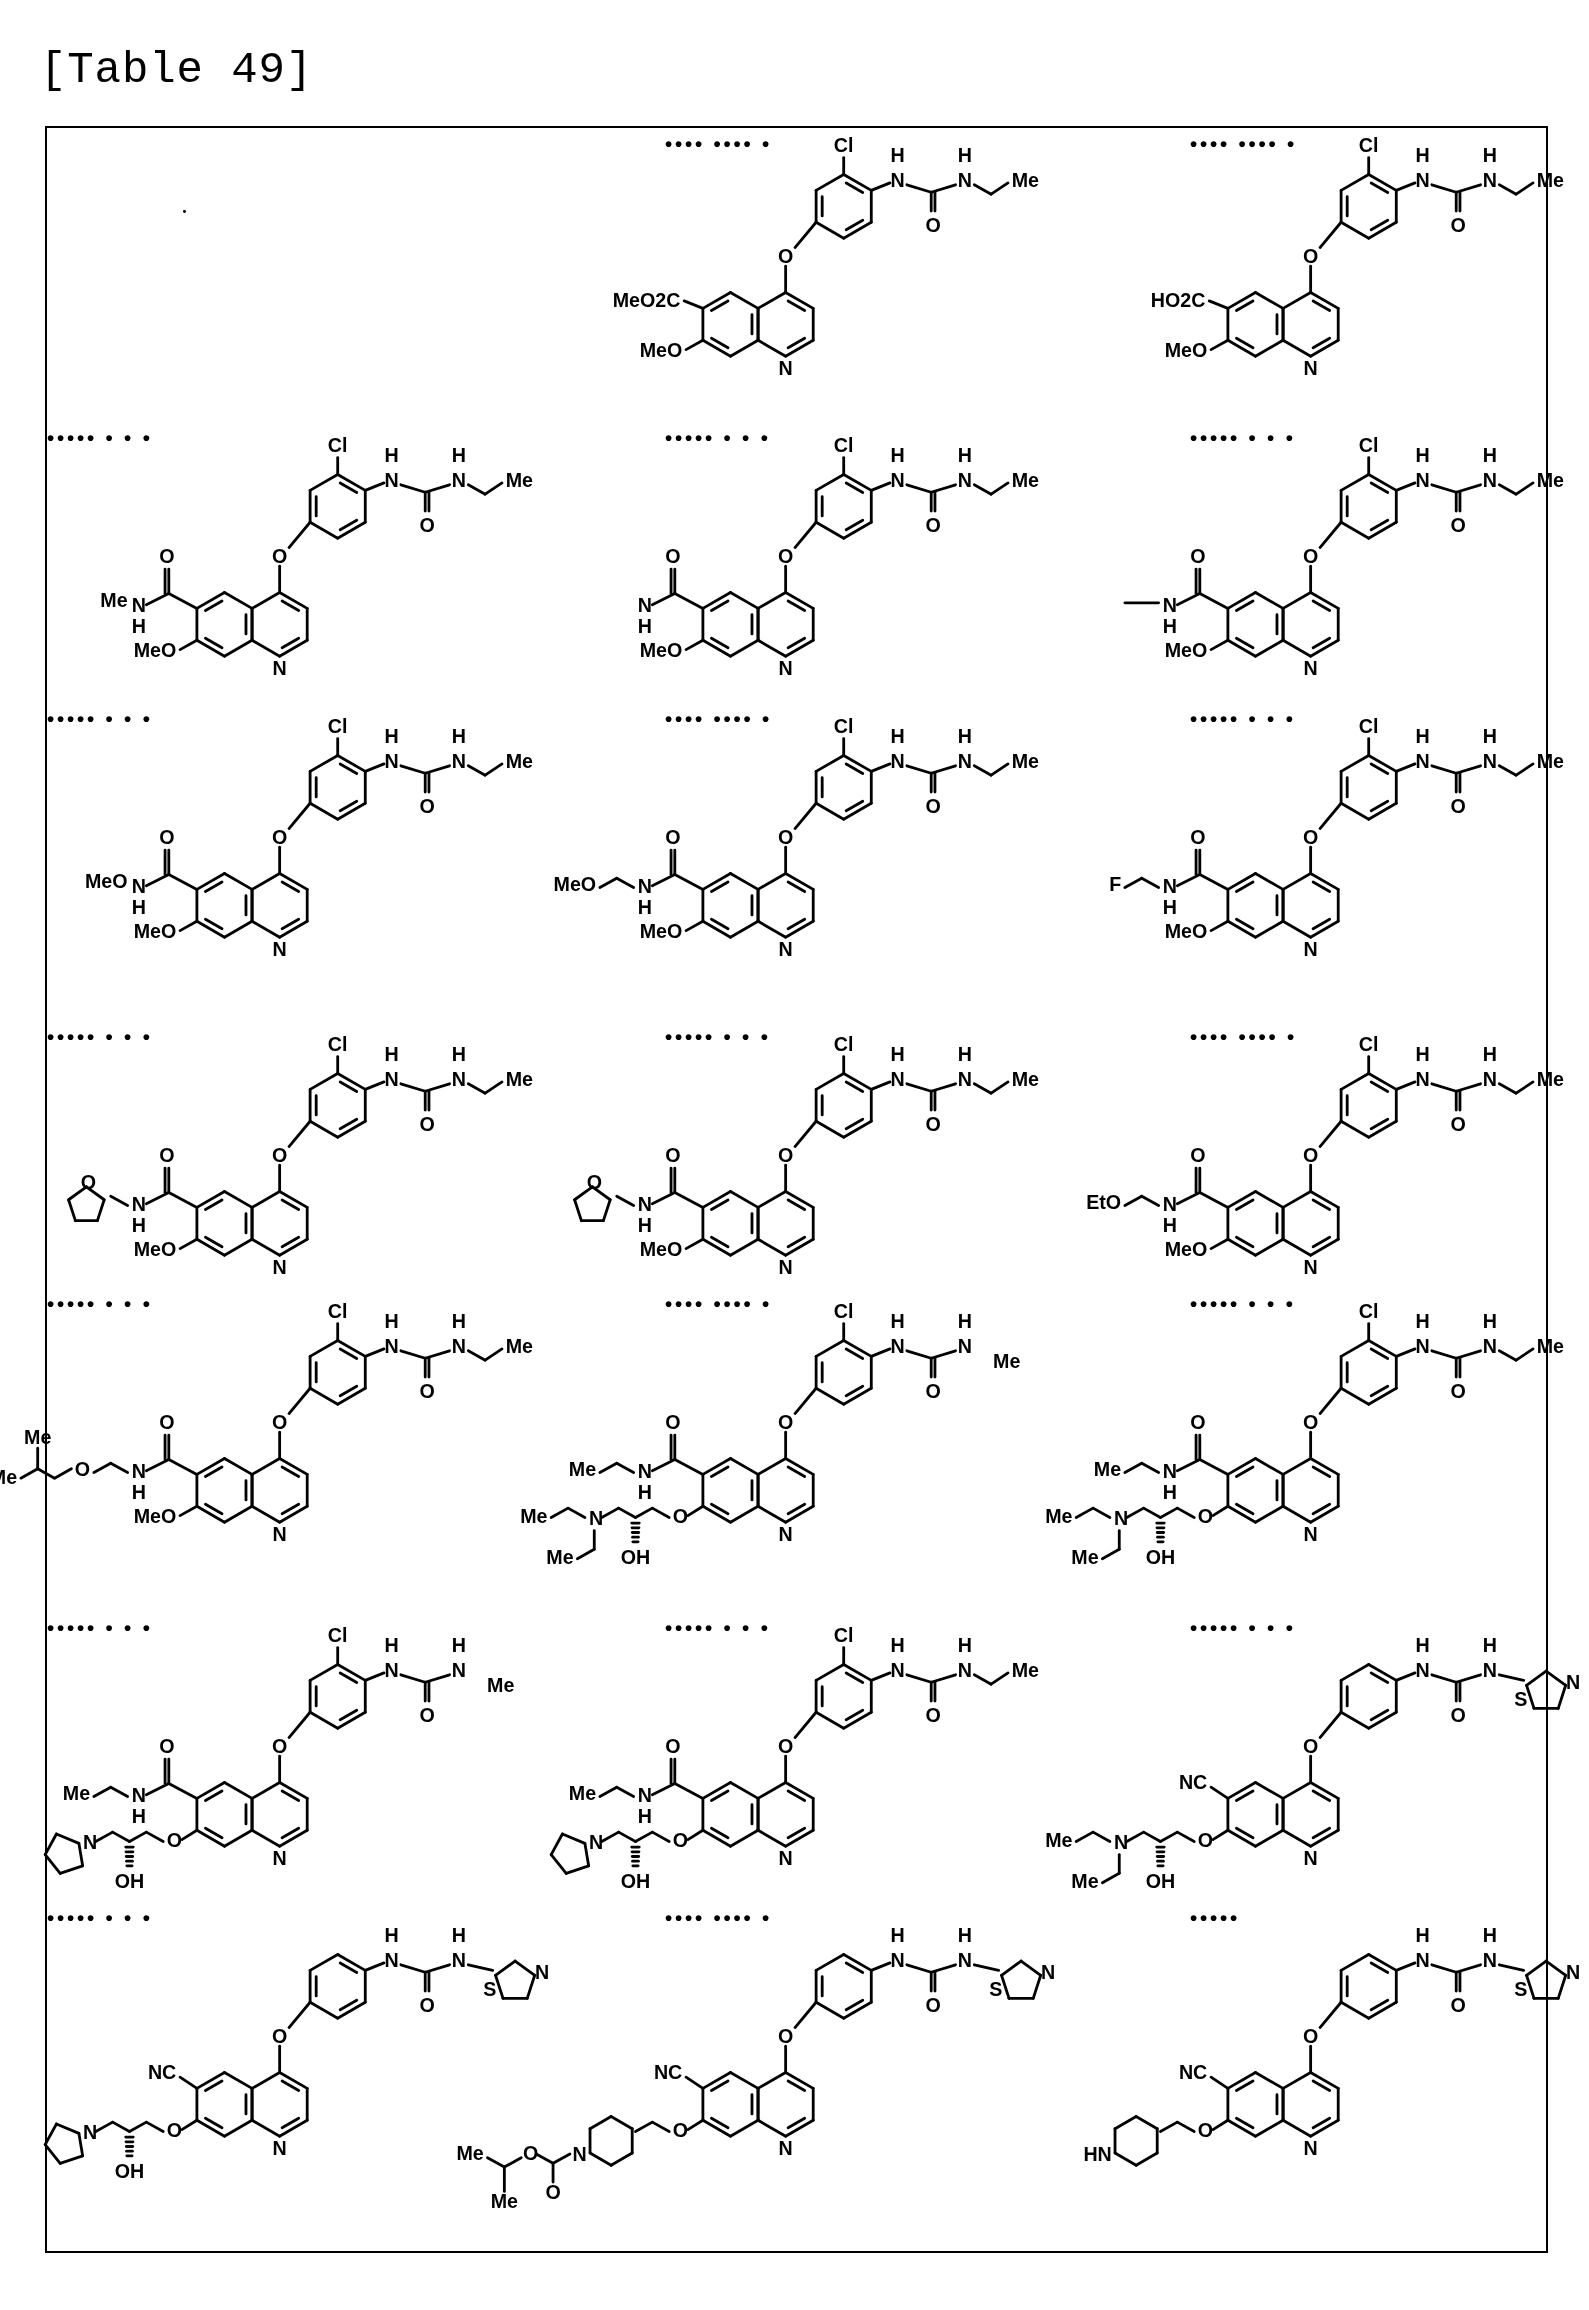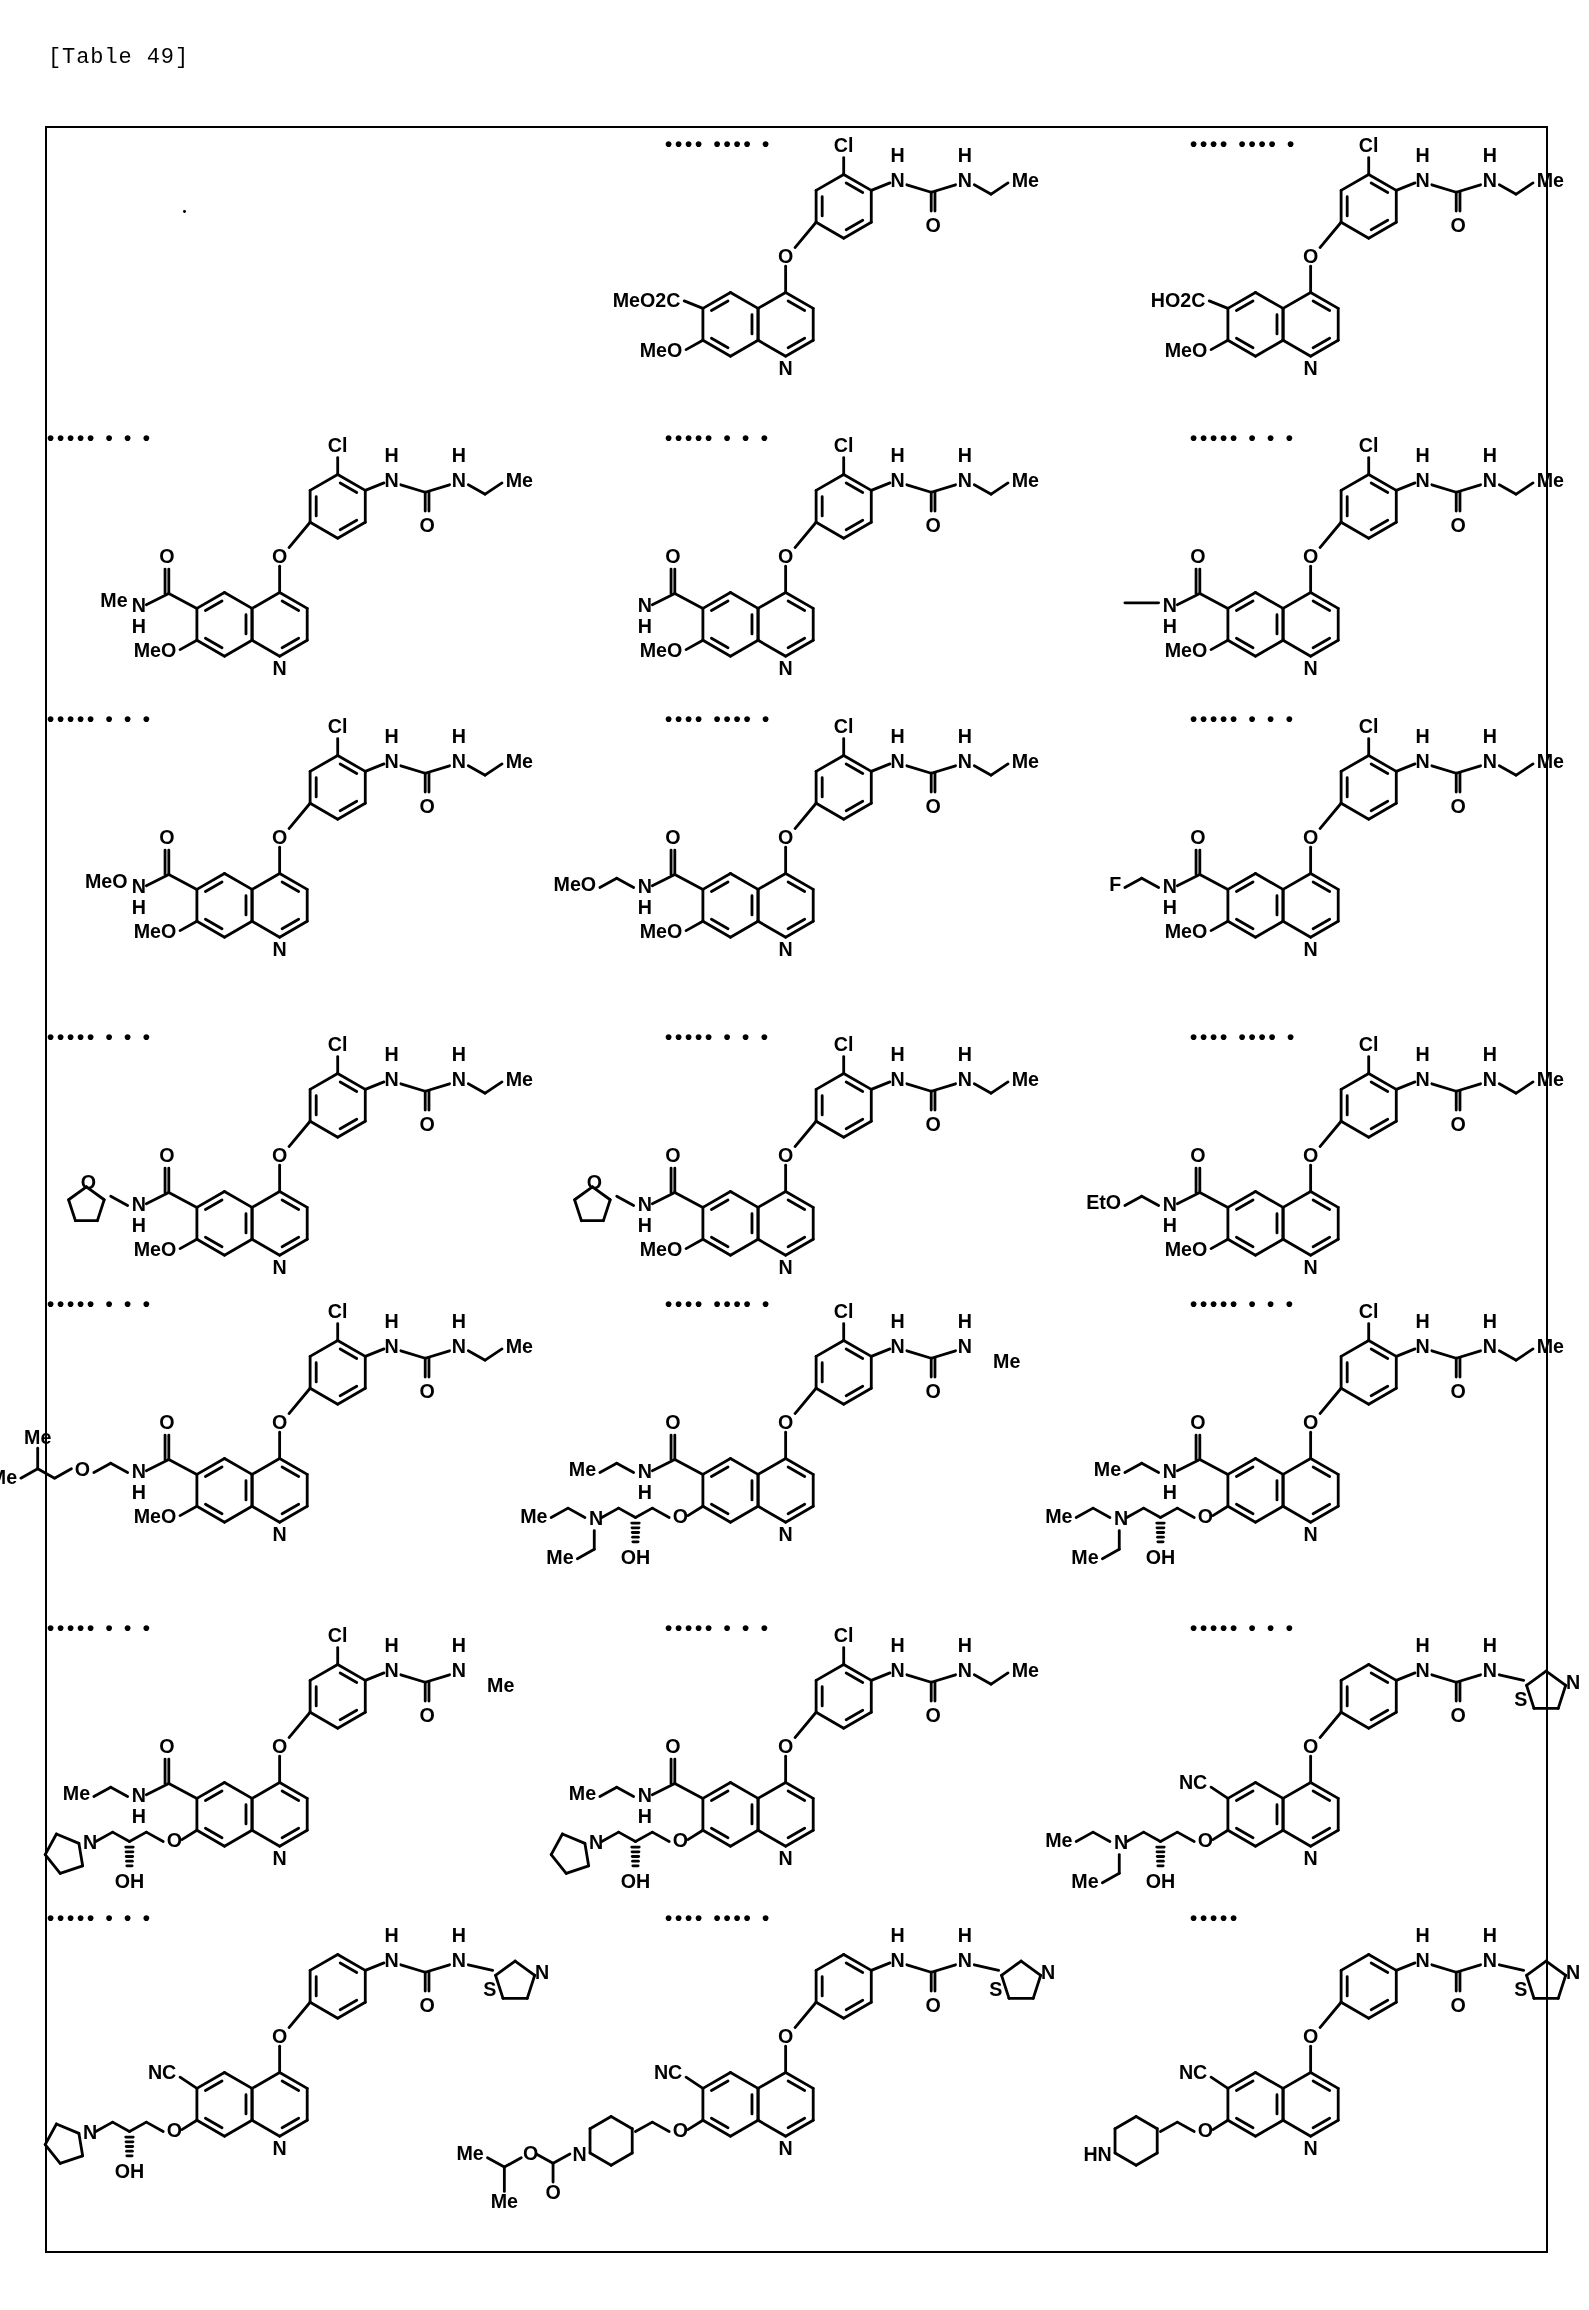--- a/index.html
+++ b/index.html
@@ -1,19 +1,19 @@
 <!DOCTYPE html>
 <html style="font-size:15px"><head>
 <meta charset="utf-8">
 <style>
   html, body { margin:0; padding:0; background:#ffffff; }
   body { width:1589px; height:2310px; position:relative; overflow:hidden;
          font-family:"Liberation Sans", sans-serif; color:#000; }
-  .title { position:absolute; left:48px; top:45px; font-family:"Liberation Mono", monospace;
-           font-size:22px; letter-spacing:0.9px;text-align:right; }
+  .title { position:absolute; left:40px; top:45px; font-family:"Liberation Mono", monospace;
+           font-size:44px; letter-spacing:0.9px;text-align:right; }
   .table-box { position:absolute; left:45px; top:126px; width:1503px; height:2127px;
                border:2.8px solid #000; box-sizing:border-box; }
   .cell { position:absolute; width:500px; height:298px; }
   .dots { position:absolute; font-size:20.6px; font-weight:bold; letter-spacing:2.8px; line-height:1; white-space:pre; }
   svg.mol { position:absolute; overflow:visible; }
   svg.mol text { font-family:"Liberation Sans", sans-serif; font-weight:bold; font-size:21px; fill:#000; }
   svg.mol line, svg.mol polyline { stroke:#000; stroke-width:3; fill:none; stroke-linecap:round; }
   .stray { position:absolute; width:2.8px; height:2.8px; background:#000; border-radius:50%; }
 </style>
 </head>

